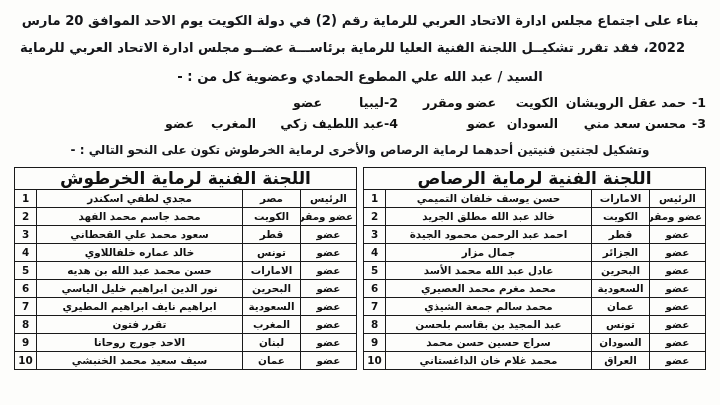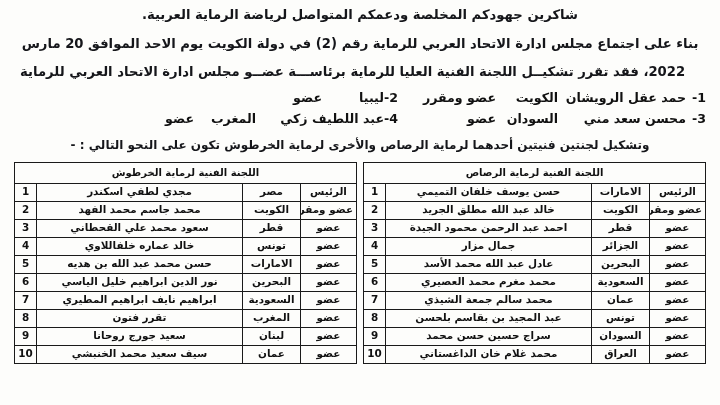--- a/index.html
+++ b/index.html
@@ -83,38 +83,38 @@
   table td, table th {
     border: 1px solid #1a1a1a;
     padding: 1px 3px;
     text-align: center;
     height: 15px;
     line-height: 1.15;
     white-space: nowrap;
     overflow: hidden;
   }
   th.tbl-title {
-    font-size: 10px;
+    font-size: 17px;
     height: 18px;
     font-weight: 700;
   }
   col.c-num { width: 22px; }
   col.c-name { width: auto; }
   col.c-country { width: 58px; }
   col.c-role { width: 56px; }
   .cell-name { text-align: center; }
 </style>
 </head>
 <body>
 
 <div class="page">
 
-  <p class="para p1">شاكرين جهودكم المخلصة ودعمكم المتواصل لرياضة الرماية العربية.</p>
   <p class="para p2">بناء على اجتماع مجلس ادارة الاتحاد العربي للرماية رقم (2) في دولة الكويت يوم الاحد الموافق 20 مارس</p>
   <p class="para p3">2022، فقد تقرر تشكيــل اللجنة الفنية العليا للرماية برئاســـة عضــو مجلس ادارة الاتحاد العربي للرماية</p>
+  <p class="para p4">السيد / عبد الله علي المطوع الحمادي وعضوية كل من : -</p>
 
   <div class="members">
     <div class="mrow">
       <span class="mnum">1-</span>
       <span class="mcell mname">حمد عقل الرويشان</span>
       <span class="mcell mcountry">الكويت</span>
       <span class="mcell mrole">عضو ومقرر</span>
       <span class="mnum2">2-</span>
       <span class="mcell mcountry">ليبيا</span>
       <span class="mcell mrole">عضو</span>
@@ -268,21 +268,21 @@
         </tr>
         <tr>
           <td>عضو</td>
           <td>المغرب</td>
           <td class="cell-name">تقرر فتون</td>
           <td>8</td>
         </tr>
         <tr>
           <td>عضو</td>
           <td>لبنان</td>
-          <td class="cell-name">سعيد جورج روحانا</td>
+          <td class="cell-name">الاحد جورج روحانا</td>
           <td>9</td>
         </tr>
         <tr>
           <td>عضو</td>
           <td>عمان</td>
           <td class="cell-name">سيف سعيد محمد الخنبشي</td>
           <td>10</td>
         </tr>
       </tbody>
     </table>

